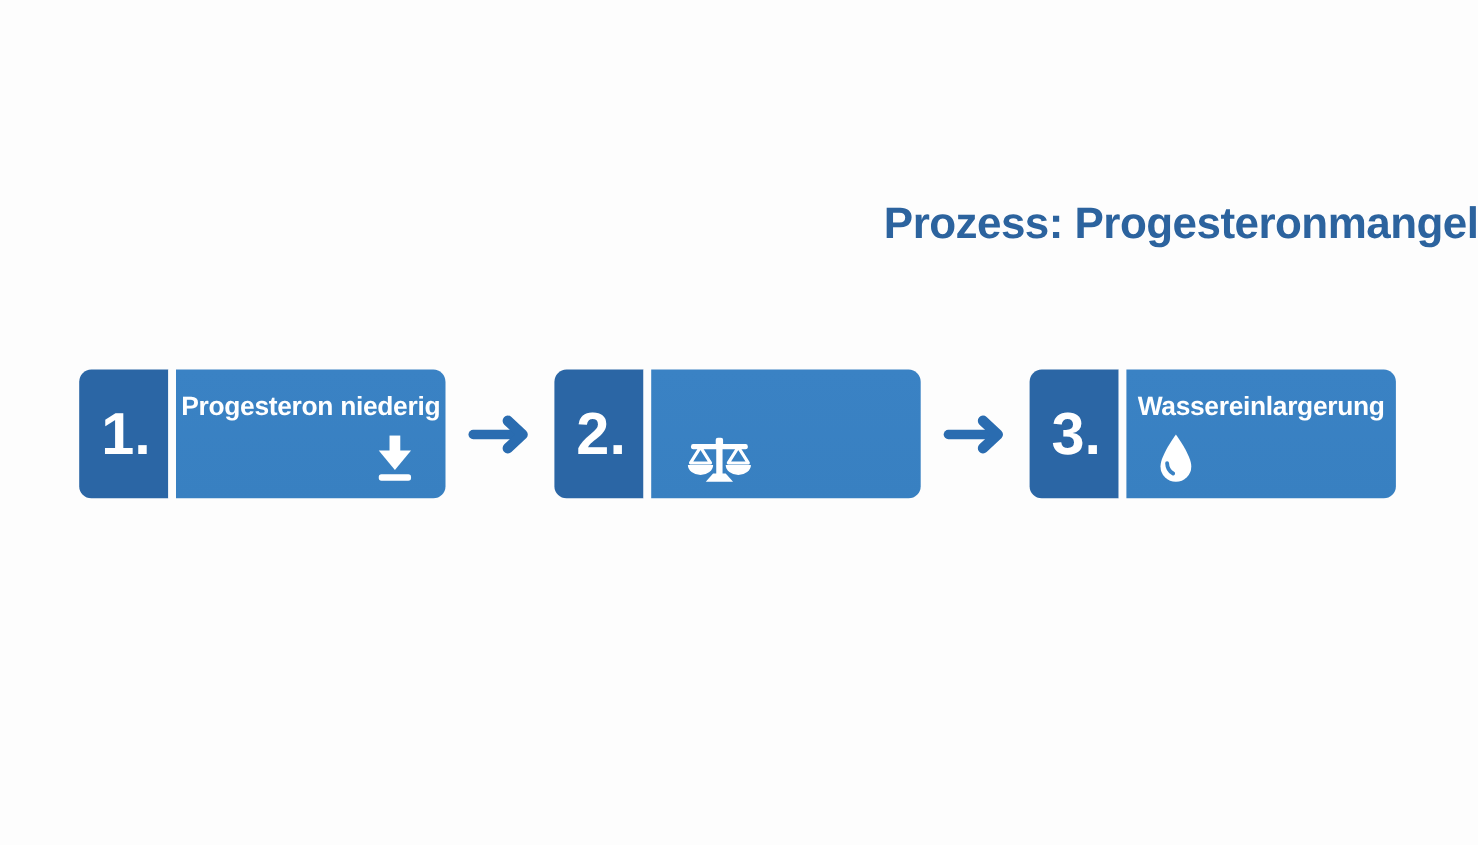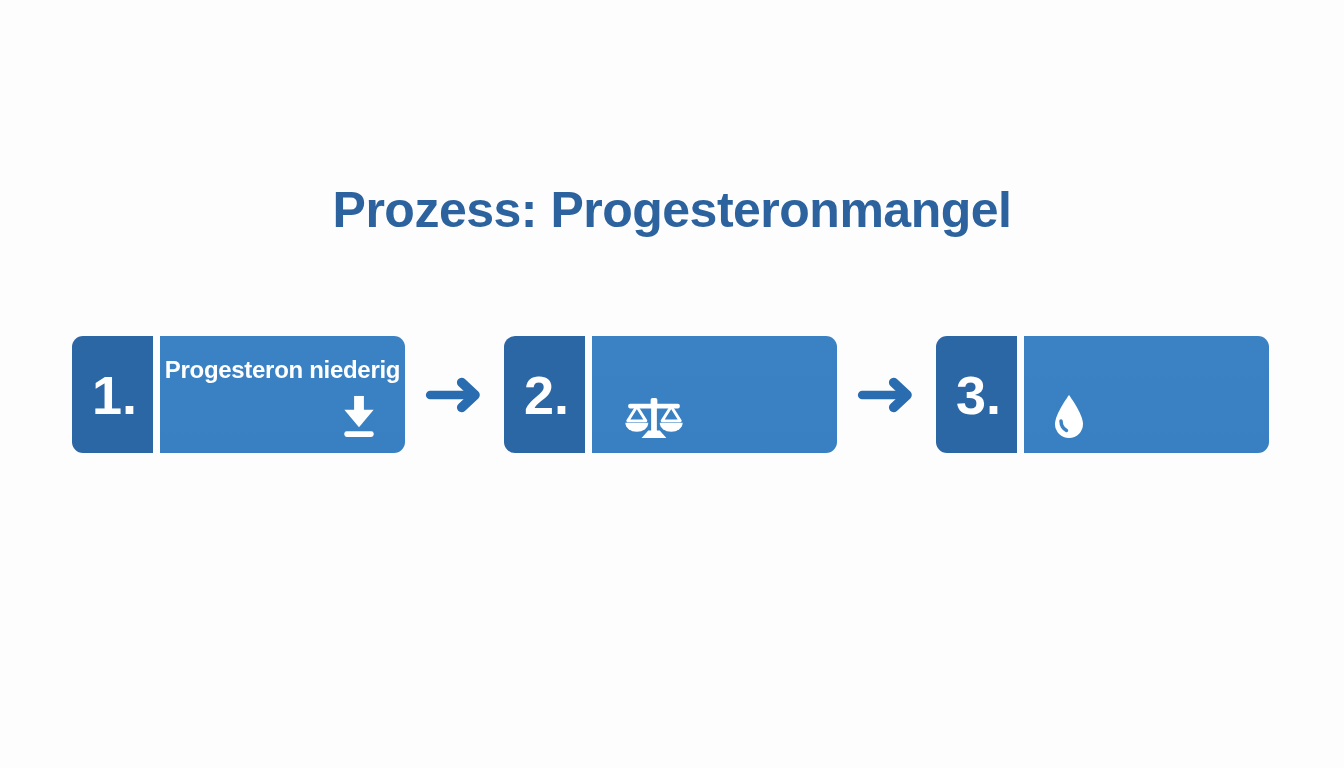--- a/index.html
+++ b/index.html
@@ -8,22 +8,22 @@
     background: var(--background, #fdfdfd);
     font-family: "Liberation Sans", sans-serif;
     position: relative;
     overflow: hidden;
   }
   .title {
     position: absolute;
     top: 181px;
     left: 0;
     width: 100%;
-    text-align: center;
-    font-size: 50px;
+    text-align: right;
+    font-size: 40px;
     font-weight: 700;
     letter-spacing: -0.5px;
     color: var(--title-text, #2c639e);
   }
   .flow {
     position: absolute;
     left: 72px;
     top: 336px;
     height: 117px;
     display: flex;
@@ -151,20 +151,21 @@
         </svg>
       </span>
     </div>
 
     <div class="step">
       <div class="num-panel">
         <span class="num">3.</span>
       </div>
       <div class="divider"></div>
       <div class="content">
+        <div class="label">Wassereinlargerung</div>
         <span class="icon icon-left">
           <svg width="32" height="45" viewBox="0 0 32 45">
             <path d="M16 1 C 16 1, 2 20, 2 30 a14 14 0 0 0 28 0 C 30 20, 16 1, 16 1 Z" fill="#ffffff"></path>
             <path d="M8 27 a10 11 0 0 0 5.5 9.5" stroke="#3a82c4" stroke-width="3.5" fill="none" stroke-linecap="round"></path>
           </svg>
         </span>
       </div>
     </div>
 
   </div>

